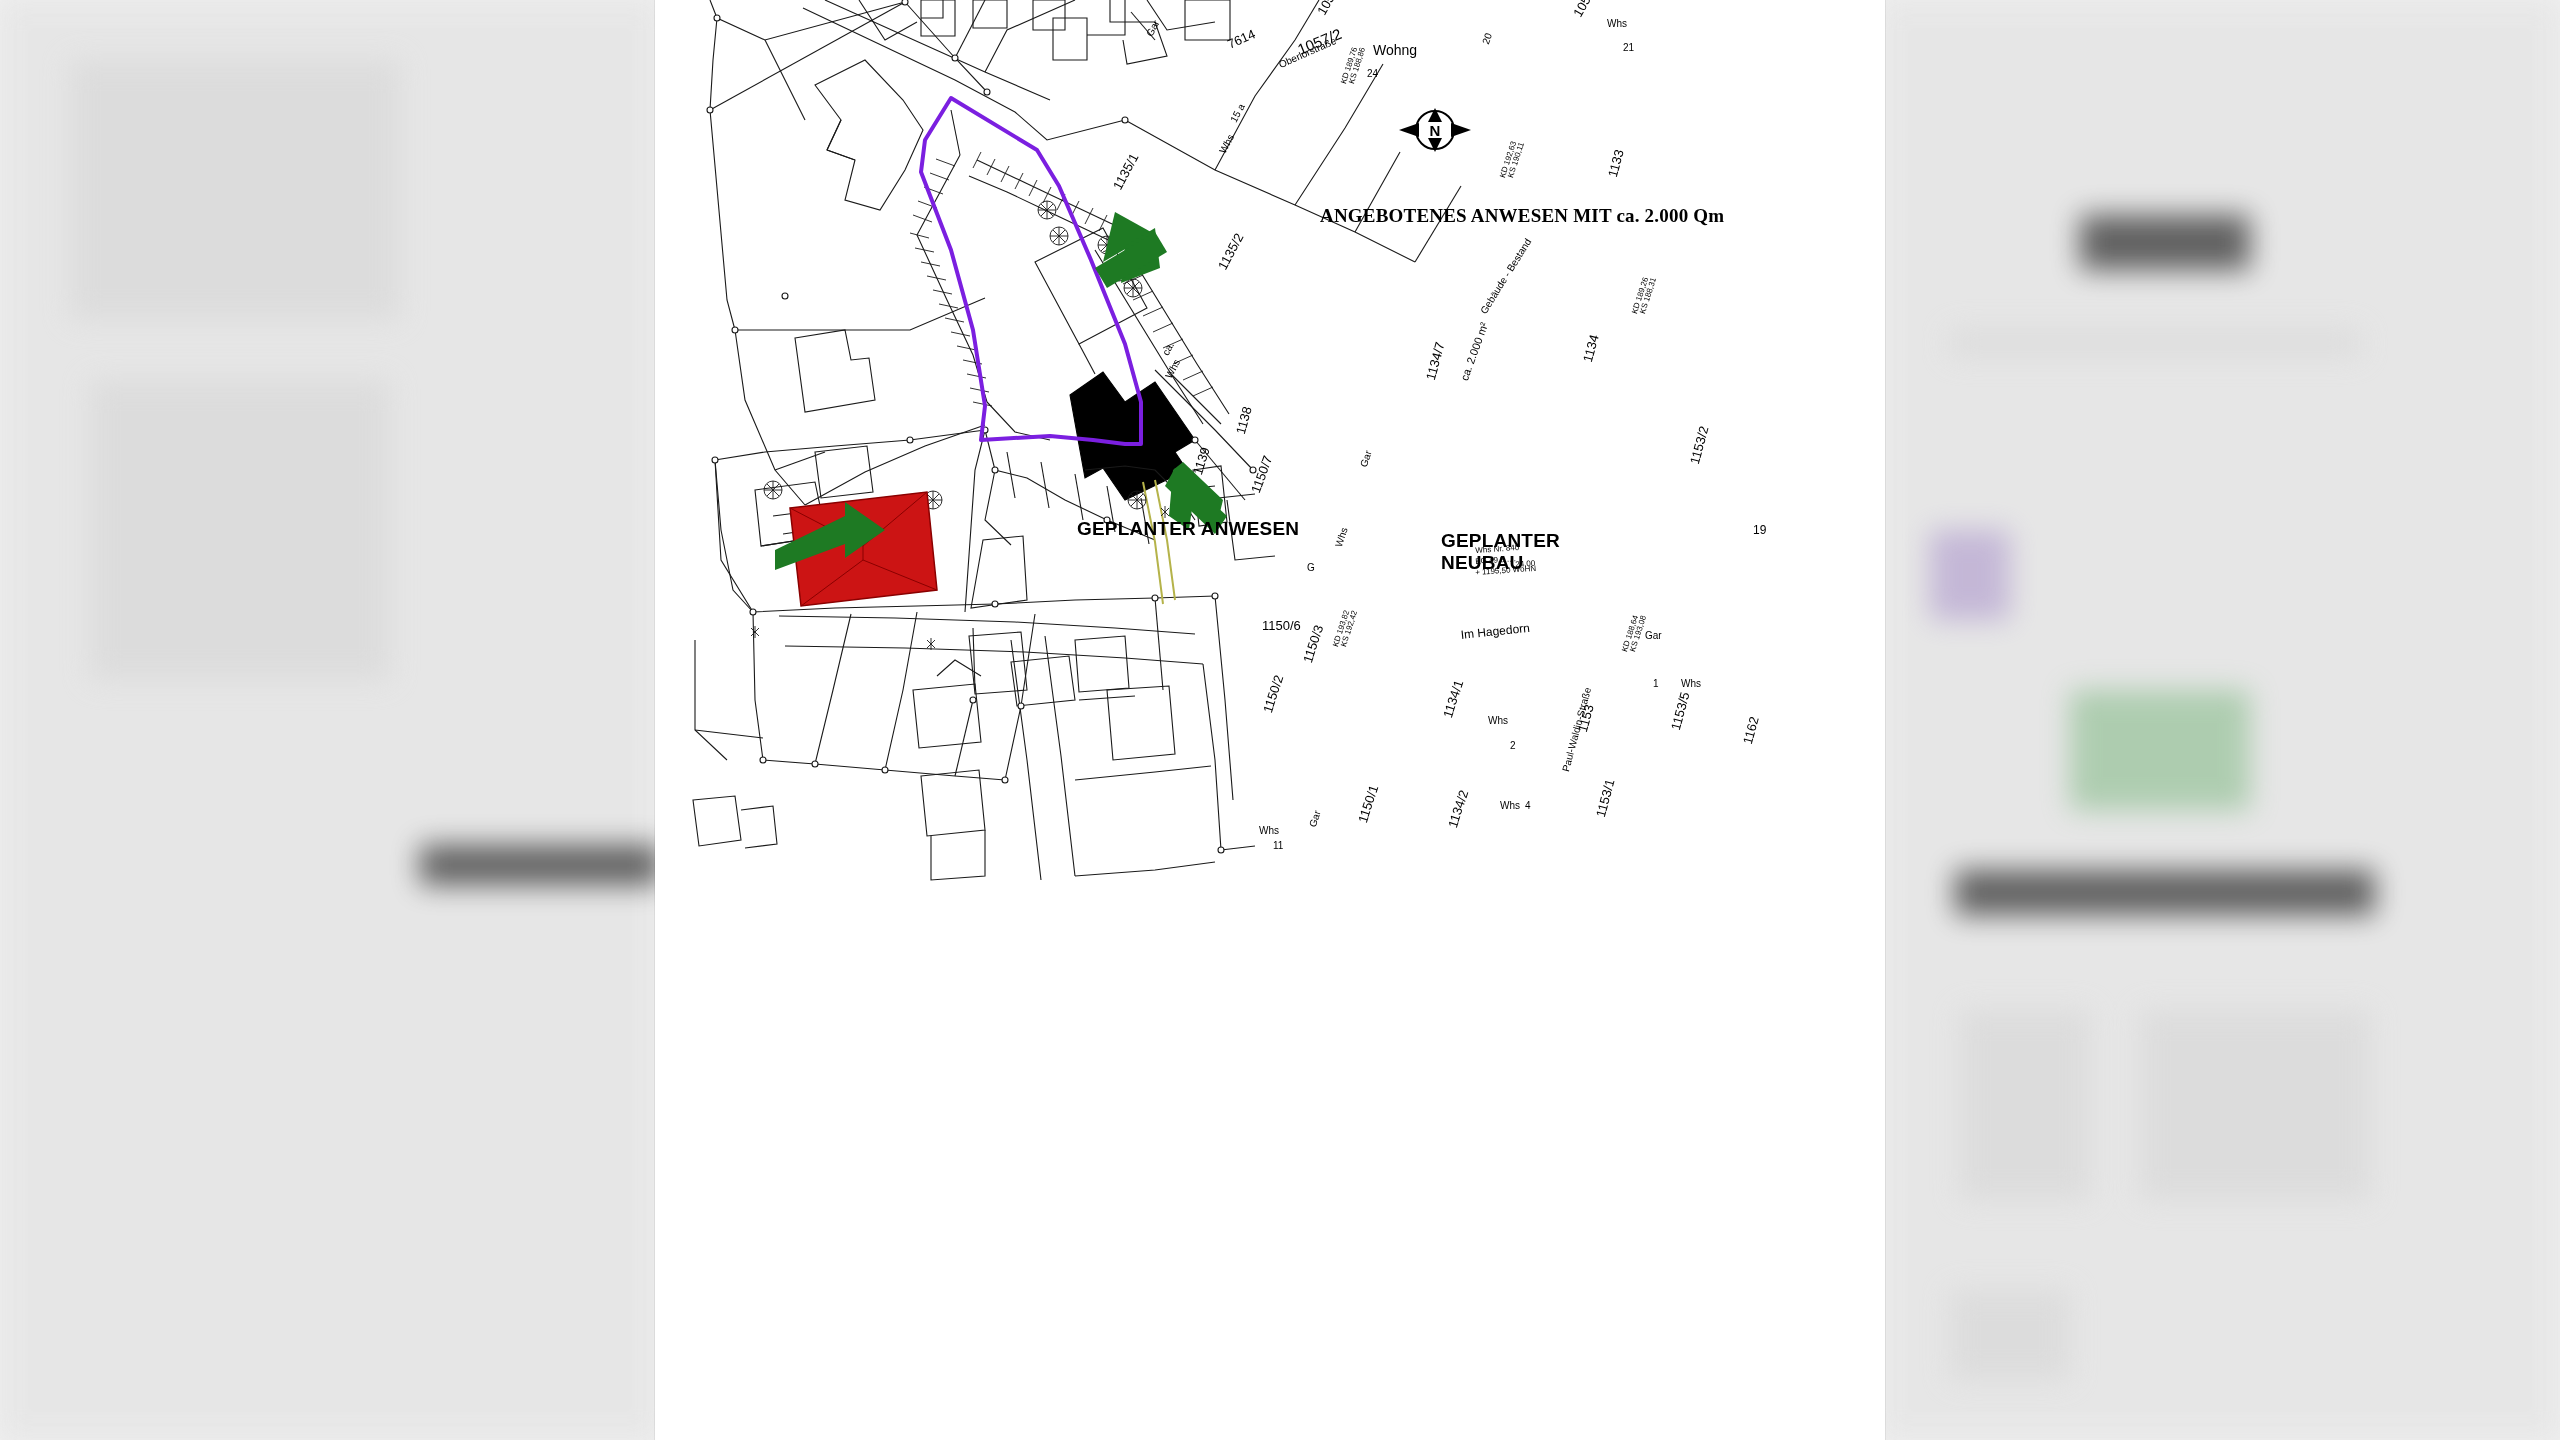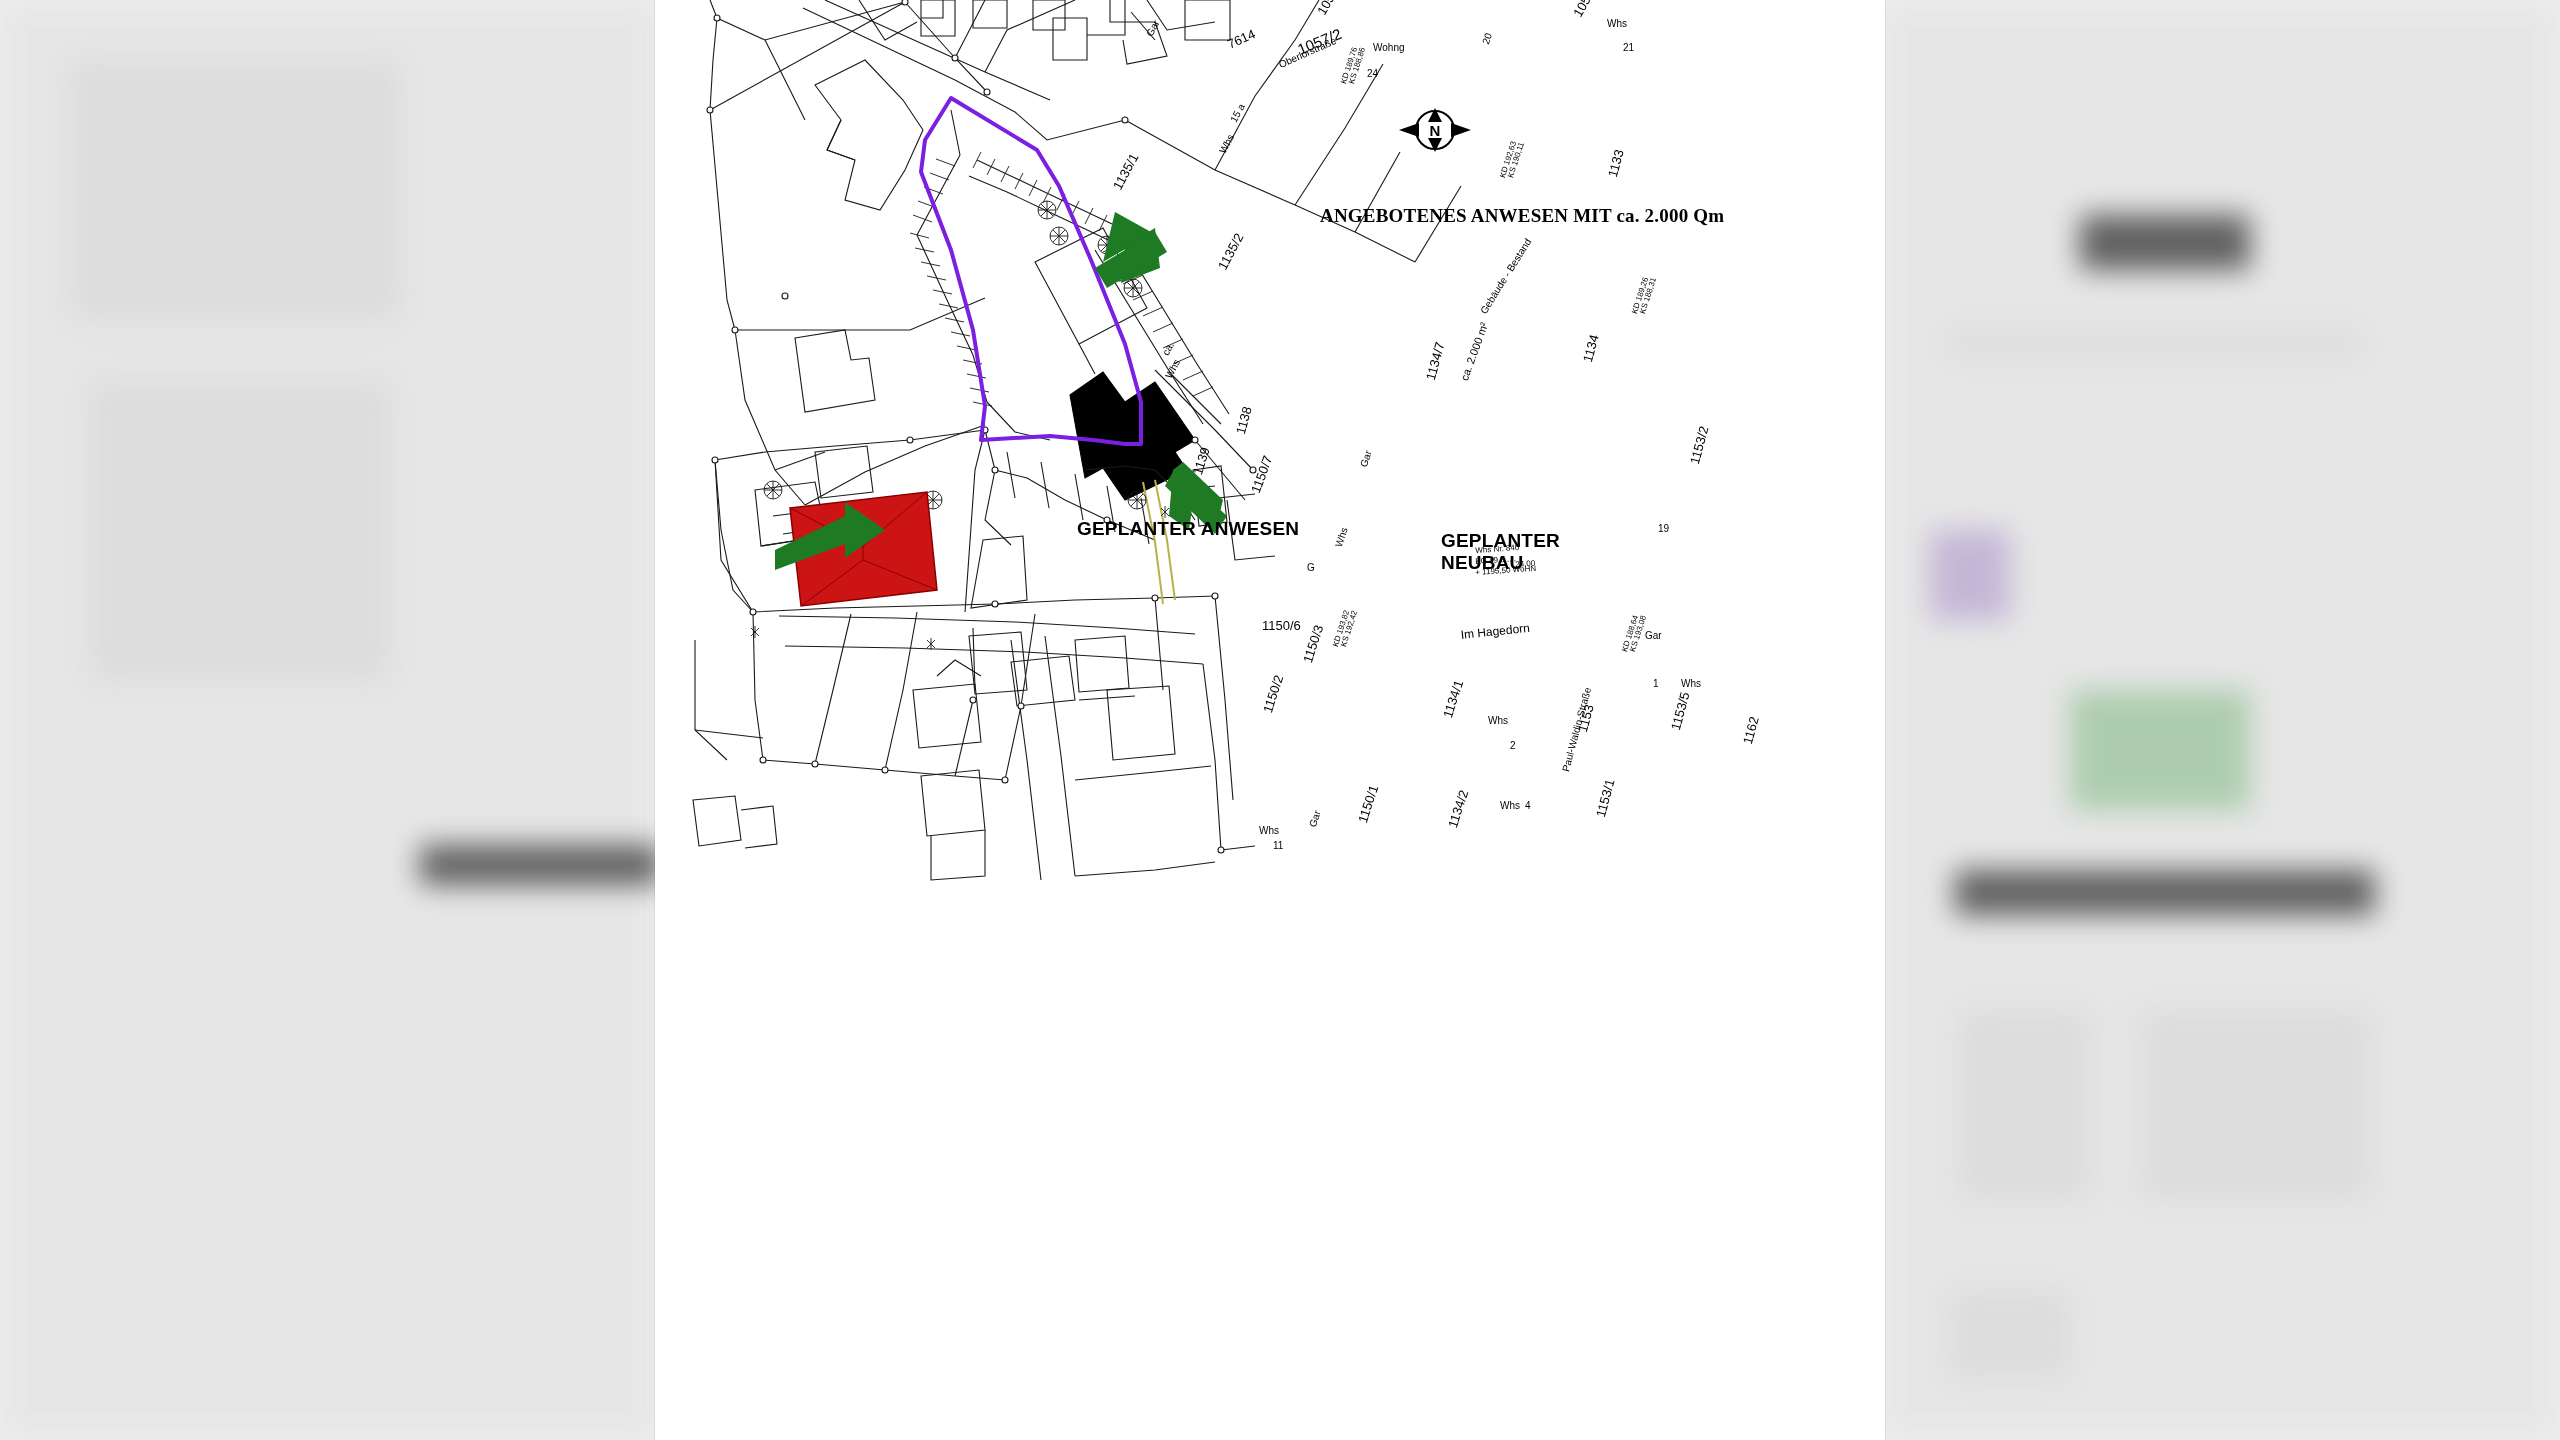--- a/index.html
+++ b/index.html
@@ -385,21 +385,21 @@
         <div class="lbl" style="left: 1013px; top: 728px; font-size: 13px; transform: rotate(-75deg); transform-origin: left top;">1153/5</div>
         <div class="lbl" style="left: 1085px; top: 742px; font-size: 13px; transform: rotate(-75deg); transform-origin: left top;">1162</div>
         <div class="lbl" style="left: 659px; top: 10px; font-size: 13px; transform: rotate(-60deg); transform-origin: left top;">1052/1</div>
         <div class="lbl" style="left: 915px; top: 12px; font-size: 13px; transform: rotate(-60deg); transform-origin: left top;">1056/4</div>
         <div class="lbl" style="left: 570px; top: 38px; font-size: 13px; transform: rotate(-24deg); transform-origin: left top;">7614</div>
         <div class="lbl" style="left: 640px; top: 42px; font-size: 15px; transform: rotate(-22deg); transform-origin: left top;">1057/2</div>
         <div class="lbl" style="left: 803px; top: 378px; font-size: 11px; transform: rotate(-70deg); transform-origin: left top;">ca. 2.000 m²</div>
       </div>
     <div id="map-text-labels">
         <div class="lbl" style="left: 489px; top: 33px; font-size: 10px; transform: rotate(-62deg); transform-origin: left top;">Gar</div>
-        <div class="lbl" style="left: 718px; top: 42px; font-size: 10px; transform: rotate(0deg); transform-origin: left top;">Wohng</div>
+        <div class="lbl" style="left: 718px; top: 42px; font-size: 14px; transform: rotate(0deg); transform-origin: left top;">Wohng</div>
         <div class="lbl" style="left: 712px; top: 68px; font-size: 10px; transform: rotate(0deg); transform-origin: left top; text-align: center;">24</div>
         <div class="lbl" style="left: 825px; top: 42px; font-size: 10px; transform: rotate(-70deg); transform-origin: left top;">20</div>
         <div class="lbl" style="left: 952px; top: 18px; font-size: 10px; transform: rotate(0deg); transform-origin: left top;">Whs</div>
         <div class="lbl" style="left: 968px; top: 42px; font-size: 10px; transform: rotate(0deg); transform-origin: left top;">21</div>
         <div class="lbl" style="left: 573px; top: 119px; font-size: 10px; transform: rotate(-62deg); transform-origin: left top;">15 a</div>
         <div class="lbl" style="left: 562px; top: 150px; font-size: 10px; transform: rotate(-62deg); transform-origin: left top;">Whs</div>
         <div class="lbl" style="left: 622px; top: 60px; font-size: 10px; transform: rotate(-24deg); transform-origin: left top;">Oberlorstraße</div>
         <div class="lbl" style="left: 505px; top: 352px; font-size: 10px; transform: rotate(-62deg); transform-origin: left top;">ca.</div>
         <div class="lbl" style="left: 508px; top: 375px; font-size: 10px; transform: rotate(-62deg); transform-origin: left top;">Whs</div>
         <div class="lbl" style="left: 703px; top: 465px; font-size: 10px; transform: rotate(-72deg); transform-origin: left top;">Gar</div>
@@ -408,21 +408,21 @@
         <div class="lbl" style="left: 823px; top: 310px; font-size: 10px; transform: rotate(-58deg); transform-origin: left top;">Gebäude - Bestand</div>
         <div class="lbl" style="left: 805px; top: 628px; font-size: 12px; transform: rotate(-6deg); transform-origin: left top;">Im  Hagedorn</div>
         <div class="lbl" style="left: 833px; top: 715px; font-size: 10px; transform: rotate(0deg); transform-origin: left top;">Whs</div>
         <div class="lbl" style="left: 855px; top: 740px; font-size: 10px; transform: rotate(0deg); transform-origin: left top;">2</div>
         <div class="lbl" style="left: 845px; top: 800px; font-size: 10px; transform: rotate(0deg); transform-origin: left top;">Whs</div>
         <div class="lbl" style="left: 870px; top: 800px; font-size: 10px; transform: rotate(0deg); transform-origin: left top;">4</div>
         <div class="lbl" style="left: 905px; top: 770px; font-size: 10px; transform: rotate(-75deg); transform-origin: left top;">Paul-Waldin-Straße</div>
         <div class="lbl" style="left: 990px; top: 630px; font-size: 10px; transform: rotate(0deg); transform-origin: left top;">Gar</div>
         <div class="lbl" style="left: 998px; top: 678px; font-size: 10px; transform: rotate(0deg); transform-origin: left top;">1</div>
         <div class="lbl" style="left: 1026px; top: 678px; font-size: 10px; transform: rotate(0deg); transform-origin: left top;">Whs</div>
-        <div class="lbl" style="left: 1003px; top: 523px; font-size: 10px; transform: rotate(0deg); transform-origin: left top;">19</div>
+        <div class="lbl" style="left: 1098px; top: 523px; font-size: 12px; transform: rotate(0deg); transform-origin: left top;">19</div>
         <div class="lbl" style="left: 604px; top: 825px; font-size: 10px; transform: rotate(0deg); transform-origin: left top;">Whs</div>
         <div class="lbl" style="left: 618px; top: 840px; font-size: 10px; transform: rotate(0deg); transform-origin: left top;">11</div>
         <div class="lbl" style="left: 652px; top: 825px; font-size: 10px; transform: rotate(-72deg); transform-origin: left top;">Gar</div>
         <div class="lbl" style="left: 820px; top: 546px; font-size: 8px; transform: rotate(-4deg); transform-origin: left top;">Whs Nr. 840</div>
         <div class="lbl" style="left: 820px; top: 557px; font-size: 8px; transform: rotate(-4deg); transform-origin: left top;">EG 49,8 ....</div>
         <div class="lbl" style="left: 820px; top: 568px; font-size: 8px; transform: rotate(-4deg); transform-origin: left top;">+ 1195,50 WoHN</div>
         <div class="lbl" style="left: 860px; top: 560px; font-size: 8px; transform: rotate(-4deg); transform-origin: left top;">24,00</div>
         <div class="lbl" style="left: 684px; top: 82px; font-size: 8px; transform: rotate(-72deg); transform-origin: left top;">KD 189,76</div>
         <div class="lbl" style="left: 692px; top: 82px; font-size: 8px; transform: rotate(-72deg); transform-origin: left top;">KS 188,86</div>
         <div class="lbl" style="left: 843px; top: 176px; font-size: 8px; transform: rotate(-72deg); transform-origin: left top;">KD 192,63</div>

